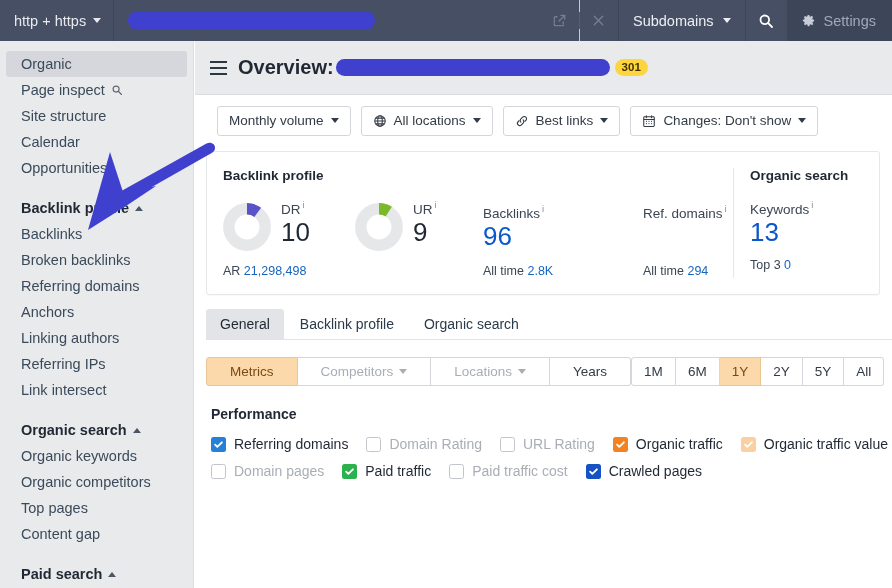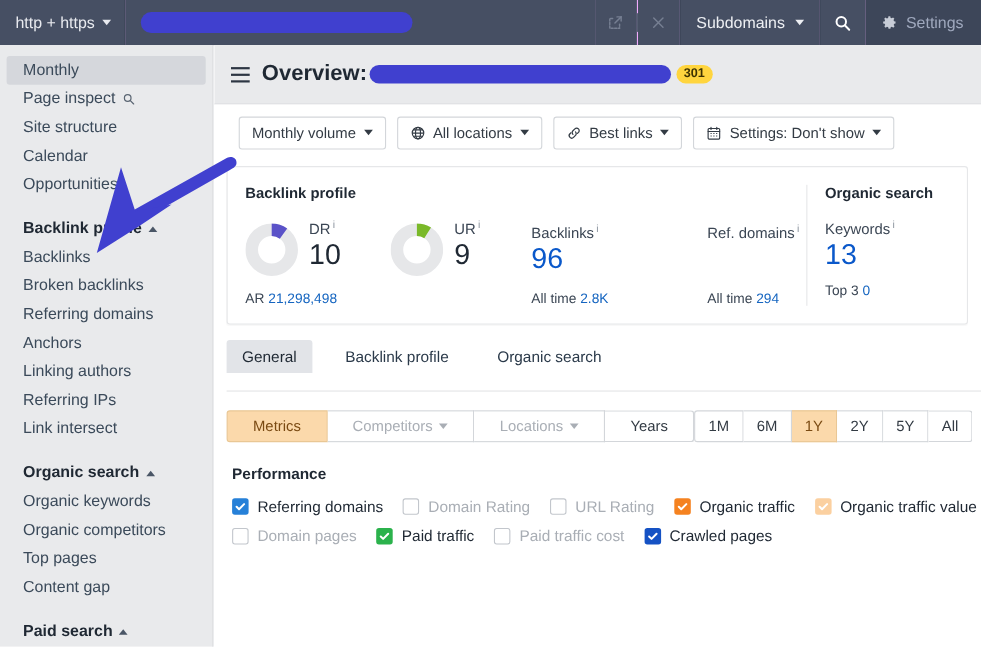--- a/index.html
+++ b/index.html
@@ -164,24 +164,24 @@
   .m-val.blue { color: #0a58ca; }
   .m-sub { font-size: 12.5px; color: #3b4654; margin-top: 11px; white-space: nowrap; }
   .m-sub .num { color: #1565c0; }
   .sup-i {
     font-size: 9.5px; color: #8b939e; vertical-align: super;
     margin-left: 2px; font-style: normal;
   }
 
   
   .tabs {
-    display: flex; gap: 16px; align-items: flex-start;
+    display: flex; gap: 2px; align-items: flex-start;
     margin: 14px 0 0 11px;
     border-bottom: 1px solid #e3e4e6;
-    padding-bottom: 16px;
+    padding-bottom: 0;
   }
   .tab {
     padding: 7px 14px 7px 14px; font-size: 14px; color: #2b3a4a;
     border-radius: 3px 3px 0 0;
   }
   .tab.active { background: #e2e4e8; color: #1f2833; }
 
   
   .ctrlrow {
     display: flex; align-items: center;
@@ -273,21 +273,21 @@
           <path d="M8 5.1a2.9 2.9 0 100 5.8 2.9 2.9 0 000-5.8zm0 4.4a1.5 1.5 0 110-3 1.5 1.5 0 010 3z"></path>
           <path d="M14 8.9V7.1l-1.5-.3a4.7 4.7 0 00-.5-1.2l.9-1.3-1.3-1.3-1.3.9a4.7 4.7 0 00-1.2-.5L8.9 2H7.1l-.3 1.5a4.7 4.7 0 00-1.2.5l-1.3-.9-1.3 1.3.9 1.3a4.7 4.7 0 00-.5 1.2L2 7.1v1.8l1.5.3c.1.4.3.8.5 1.2l-.9 1.3 1.3 1.3 1.3-.9c.4.2.8.4 1.2.5l.3 1.5h1.8l.3-1.5c.4-.1.8-.3 1.2-.5l1.3.9 1.3-1.3-.9-1.3c.2-.4.4-.8.5-1.2L14 8.9z"></path>
         </svg>
         <span>Settings</span>
       </div>
     </div>
   </div>
 
   <div class="sidebar">
     <div class="side-item active">
-      <span>Monthly</span>
+      <span>Organic</span>
     </div>
     <div class="side-item">
       <span>Page inspect</span>
       <svg width="12" height="12" viewBox="0 0 16 16" fill="none" stroke="#5b6673" stroke-width="1.5">
         <circle cx="6.8" cy="6.8" r="4"></circle>
           <path d="M10 10L14 14" stroke-linecap="round"></path>
       </svg>
     </div>
     <div class="side-item">
       <span>Site structure</span>
@@ -384,21 +384,21 @@
         </svg>
         <span>Best links</span>
         <span class="caret-down"></span>
       </div>
       <div class="fbtn">
         <svg width="14" height="14" viewBox="0 0 16 16" fill="none" stroke="#333b44" stroke-width="1.2">
           <rect x="2" y="3.2" width="12" height="11" rx="1"></rect>
           <path d="M2 6.3h12M5 2v2.2M11 2v2.2" stroke-linecap="round"></path>
           <path d="M4.5 8.4h1.2M7.4 8.4h1.2M10.3 8.4h1.2M4.5 11h1.2M7.4 11h1.2M10.3 11h1.2" stroke-width="1.1"></path>
         </svg>
-        <span>Settings: Don't show</span>
+        <span>Changes: Don't show</span>
         <span class="caret-down"></span>
       </div>
     </div>
 
     <div class="card">
       <div class="card-left">
         <div class="card-h">Backlink profile</div>
         <div class="metrics-row">
 
           <div class="metric" style="width:132px">

